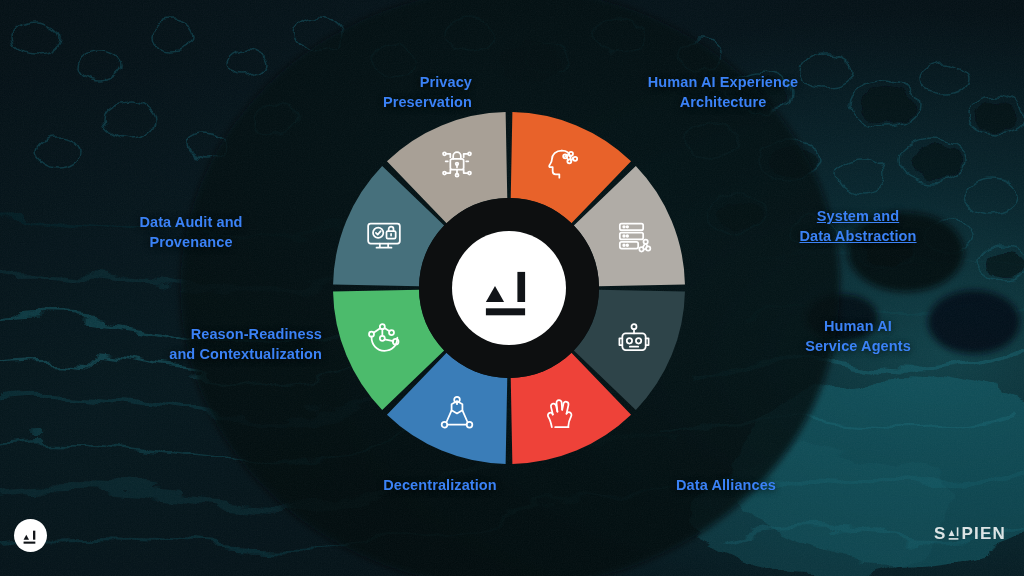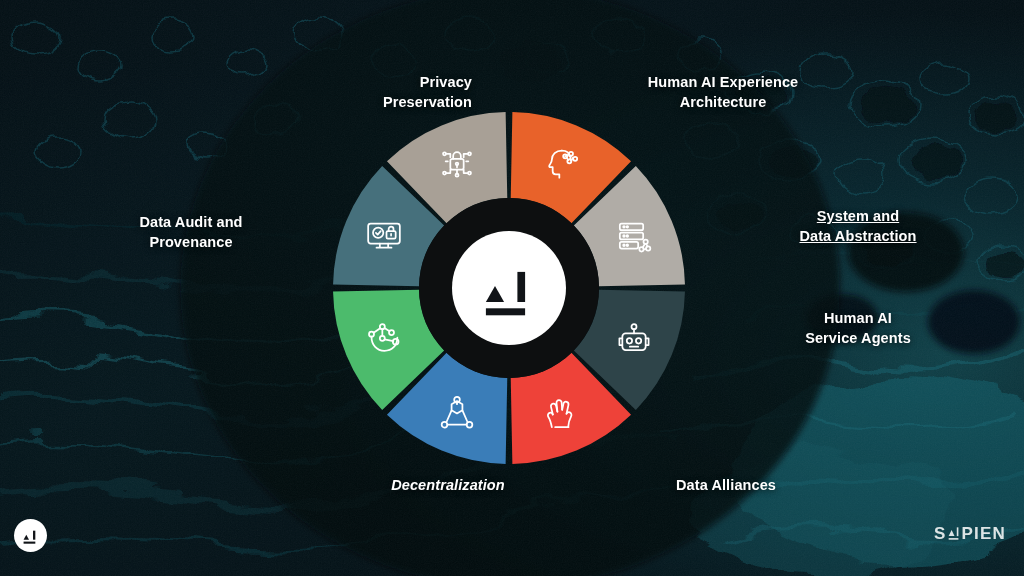--- a/index.html
+++ b/index.html
@@ -47,21 +47,21 @@
     position:absolute;
     width:40px; height:40px;
     margin-left:-20px; margin-top:-20px;
     color:#fff;
   }
   .seg-icon svg { width:100%; height:100%; display:block; }
 
   
   .label {
     position:absolute;
-    color:#ffffff;
+    color:#3b82f6;
     font-size:14.5px;
     font-weight:bold;
     line-height:1.38;
     letter-spacing:0.1px;
     white-space:pre-line;
     text-shadow:0 1px 6px rgba(0,0,0,.75);
   }
   .label.r { text-align:right; }
   .label.l { text-align:center; }
 
@@ -366,25 +366,27 @@
 
   <div class="label l" style="left:573px; top:72px; width:300px;">Human AI Experience
 Architecture</div>
 
   <div class="label r" style="left:60px; top:212px; width:262px;text-align:center;">Data Audit and
 Provenance</div>
 
   <div class="label l" style="left:713px; top:206px; width:290px;text-decoration:underline;">System and
 Data Abstraction</div>
 
-
-  <div class="label l" style="left:713px; top:308px; width:290px;">Human AI
+  <div class="label r" style="left:40px; top:324px; width:282px;">Reason-Readiness
+and Contextualization</div>
+
+  <div class="label l" style="left:713px; top:316px; width:290px;">Human AI
 Service Agents</div>
 
-  <div class="label l" style="left:328px; top:475px; width:240px;font-style:italic;">Decentralization</div>
+  <div class="label l" style="left:320px; top:475px; width:240px;">Decentralization</div>
 
   <div class="label l" style="left:606px; top:475px; width:240px;">Data Alliances</div>
 
   <div class="badge-logo">
     <svg viewBox="0 0 100 100" width="21" height="21">
       <polygon points="30,47 17,70 43,70" fill="#111418"></polygon>
       <rect x="62" y="27" width="11" height="43" fill="#111418"></rect>
       <rect x="17" y="79" width="56" height="10" fill="#111418"></rect>
     </svg>
   </div>

